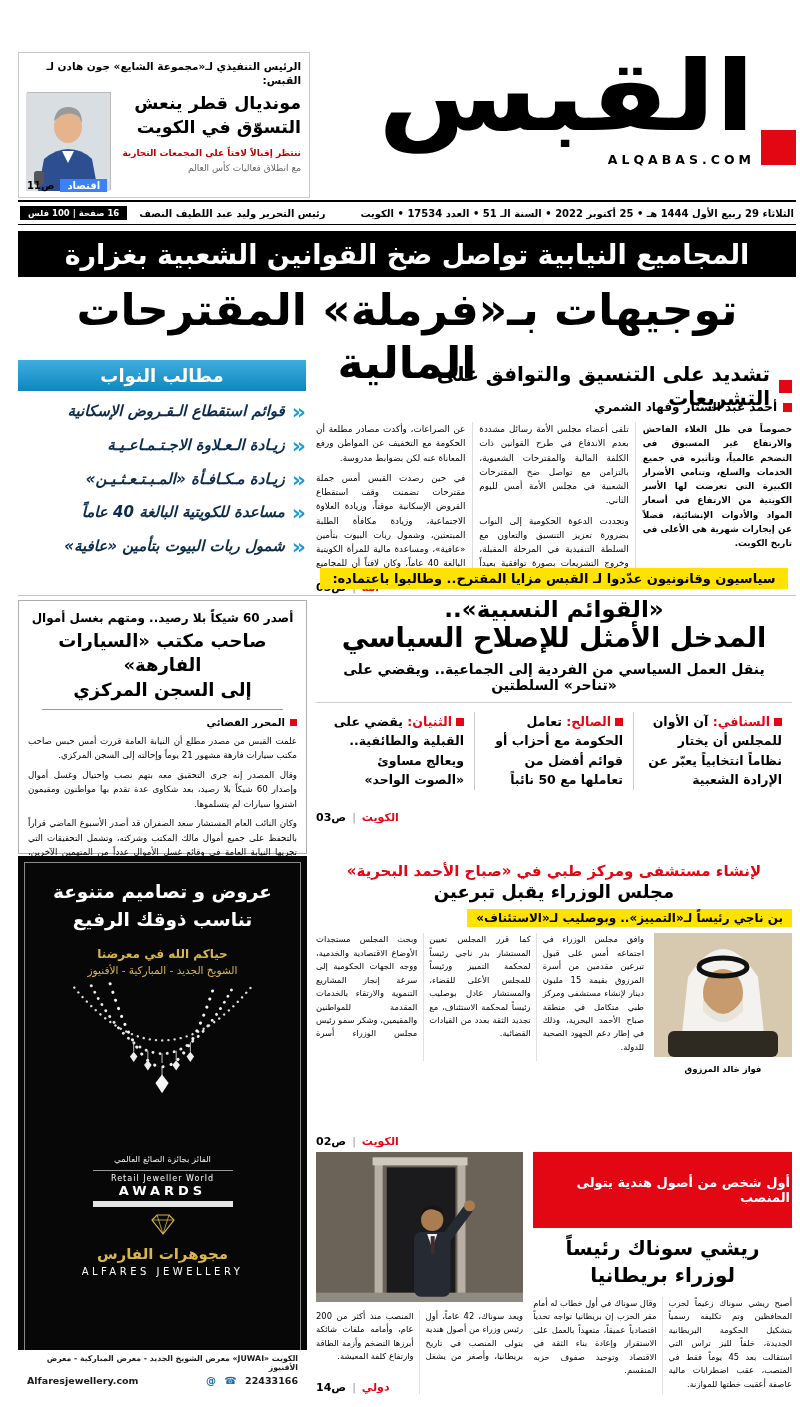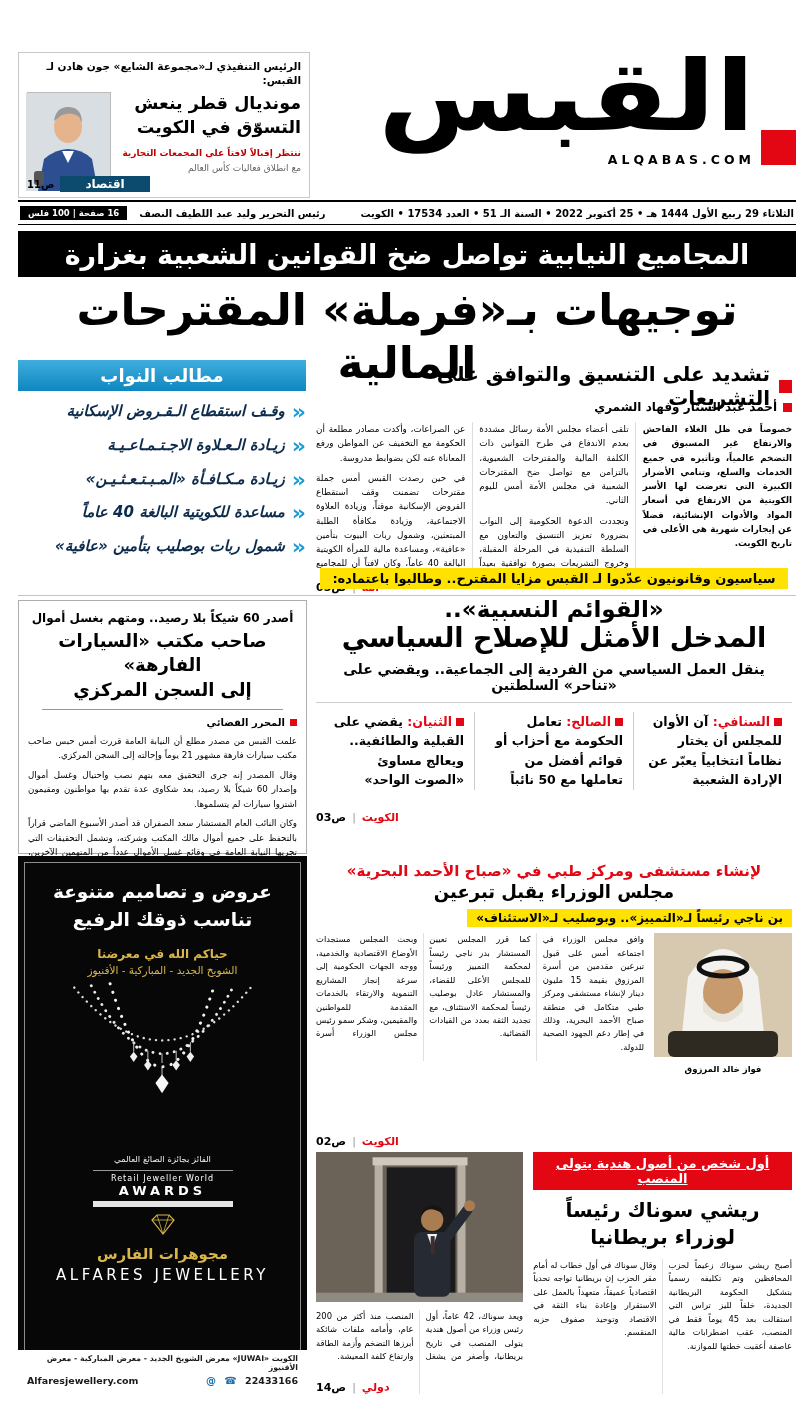--- a/index.html
+++ b/index.html
@@ -12,21 +12,21 @@
   
   #promo { left:18px; top:52px; width:292px; height:146px; border:1px solid #c9c9c9; padding:6px 8px; }
   .promo-kicker { font-size:10.5px; font-weight:800; line-height:1.35; text-align:right; }
   .promo-main { display:flex; gap:7px; margin-top:5px; }
   .promo-text { flex:1; }
   .promo-headline { font-size:17.5px; font-weight:900; line-height:1.35; text-align:right; }
   .promo-teaser1 { color:#c00000; font-size:9px; font-weight:700; margin-top:7px; line-height:1.5; }
   .promo-teaser2 { color:#666; font-size:9px; margin-top:2px; line-height:1.4; }
   .promo-photo { width:84px; height:98px; flex:none; border:1px solid #bbb; }
   .promo-footer { position:absolute; left:8px; bottom:5px; display:flex; align-items:center; gap:6px; }
-  .section-tag { background:#0c4a6e; color:#fff; font-size:12px; font-weight:700; padding:1px 25px; }
+  .section-tag { background:#3b82f6; color:#fff; font-size:10px; font-weight:700; padding:1px 7px; }
   .page-num { font-size:10px; font-weight:900; }
 
   
   #logo { right:45px; top:44px; width:430px; }
   .logo-text { font-size:98px; font-weight:900; line-height:1.08; text-align:right;
                letter-spacing:2px; transform:scaleX(1.18); transform-origin:right center; }
   .logo-domain { font-size:12.5px; font-weight:600; letter-spacing:4px; text-align:right; margin-top:2px; }
   #masthead-red { right:4px; top:130px; width:35px; height:35px; background:#e30613; }
 
   
@@ -95,21 +95,21 @@
   .photo-caption { font-size:8.5px; font-weight:700; text-align:center; margin-top:3px; }
   .cab-body { flex:1; column-count:3; column-gap:12px; column-rule:1px solid #e0e0e0;
               font-size:8.4px; line-height:1.6; text-align:justify; height:128px; overflow:hidden; }
   .cab-body p { margin-bottom:5px; }
 
   
   #sunak { left:316px; right:8px; top:1152px; height:242px; }
   .sunak-top { display:flex; gap:10px; height:100%; }
   .sunak-right { flex:1.25; display:flex; flex-direction:column; }
   .sunak-left { flex:1; display:flex; flex-direction:column; }
-  .red-bar { background:#e30613; color:#fff; text-align:center; font-size:13px; font-weight:800; padding:4px 2px;text-decoration:underline; }
+  .red-bar { background:#e30613; color:#fff; text-align:right; font-size:13px; font-weight:800; padding:23px 2px; }
   .sunak-headline { font-size:20px; font-weight:900; text-align:center; line-height:1.35; margin-top:7px; }
   .sunak-body { column-count:2; column-gap:12px; column-rule:1px solid #e0e0e0; font-size:8.4px;
                 line-height:1.6; text-align:justify; margin-top:8px; overflow:hidden; flex:1; }
   .sunak-body p { margin-bottom:5px; }
   .sunak-photo { width:100%; height:150px; flex:none; }
 
   
   #ad { left:18px; top:856px; width:289px; height:535px; background:#070707; color:#fff;
         text-align:center; overflow:hidden; }
   .ad-frame { position:absolute; inset:6px; border:1px solid #8b8b8b; pointer-events:none; }
@@ -117,21 +117,21 @@
   .ad-h { font-size:18.5px; font-weight:700; letter-spacing:0.5px; line-height:1.5; }
   .ad-sub1 { color:#d9b64a; font-size:12px; font-weight:700; margin-top:13px; }
   .ad-sub2 { color:#d9b64a; font-size:10.5px; margin-top:3px; }
   .necklace { margin-top:4px; }
   .ad-award-note { font-size:8.5px; color:#eee; margin-top:2px; }
   .award-badge { width:140px; margin:6px auto 0; border-top:1px solid #9a9a9a; border-bottom:6px solid #e5e5e5;
                  padding:3px 0; }
   .badge-l1 { font-size:8px; letter-spacing:1px; }
   .badge-l2 { font-size:13px; font-weight:800; letter-spacing:4px; }
   .brand-ar { color:#d9b64a; font-size:15px; font-weight:800; margin-top:6px; }
-  .brand-en { font-size:15px; letter-spacing:3.5px; margin-top:3px; }
+  .brand-en { font-size:10px; letter-spacing:3.5px; margin-top:3px; }
   .ad-footer { position:absolute; left:0; right:0; bottom:0; background:#fff; color:#1a1a1a; padding:4px 9px 5px; }
   .ad-footer-ar { font-size:7.8px; font-weight:700; text-align:right; }
   .ad-footer-row { direction:ltr; display:flex; justify-content:space-between; align-items:center;
                    margin-top:3px; font-size:9.5px; font-weight:800; }
   .ad-icons { color:#1a6fae; font-size:10px; margin-right:5px; }
 
   #mid-rule { left:18px; right:4px; top:595px; border-top:1px solid #c4c4c4; }
 </style>
 </head>
 <body>
@@ -181,37 +181,37 @@
 
   <div id="lead-subhead" class="abs">
     <span class="sq" style="width:13px;height:13px;"></span>
     <span>تشديد على التنسيق والتوافق على التشريعات</span>
   </div>
 
   <div id="demands-head" class="abs">مطالب النواب</div>
   <div id="demands" class="abs">
     <div class="demand">
       <span class="demand-bullet">«</span>
-      <span class="demand-text">وقـف استقطاع الـقـروض الإسكانية</span>
+      <span class="demand-text">قوائم استقطاع الـقـروض الإسكانية</span>
     </div>
     <div class="demand">
       <span class="demand-bullet">«</span>
       <span class="demand-text">زيـادة الـعـلاوة الاجـتـمـاعـيـة</span>
     </div>
     <div class="demand">
       <span class="demand-bullet">«</span>
       <span class="demand-text">زيـادة مـكـافـأة «المـبـتـعـثـيـن»</span>
     </div>
     <div class="demand">
       <span class="demand-bullet">«</span>
       <span class="demand-text">مساعدة للكويتية البالغة 40 عاماً</span>
     </div>
     <div class="demand">
       <span class="demand-bullet">«</span>
-      <span class="demand-text">شمول ربات بوصليب بتأمين «عافية»</span>
+      <span class="demand-text">شمول ربات البيوت بتأمين «عافية»</span>
     </div>
   </div>
 
   <div id="lead-bodyblock" class="abs">
     <div class="byline-row">
       <span class="sq" style="width:9px;height:9px;"></span>
       <span>أحمد عبد الستار وفهاد الشمري</span>
     </div>
     <div class="lead-body">
       <p style="font-weight:700;">خصوصاً في ظل الغلاء الفاحش والارتفاع غير المسبوق في التضخم عالمياً، وتأثيره في جميع الخدمات والسلع، وتنامي الأضرار الكبيرة التي تعرضت لها الأسر الكويتية من الارتفاع في أسعار المواد والأدوات الإنشائية، فضلاً عن إيجارات شهرية هي الأعلى في تاريخ الكويت.</p>

